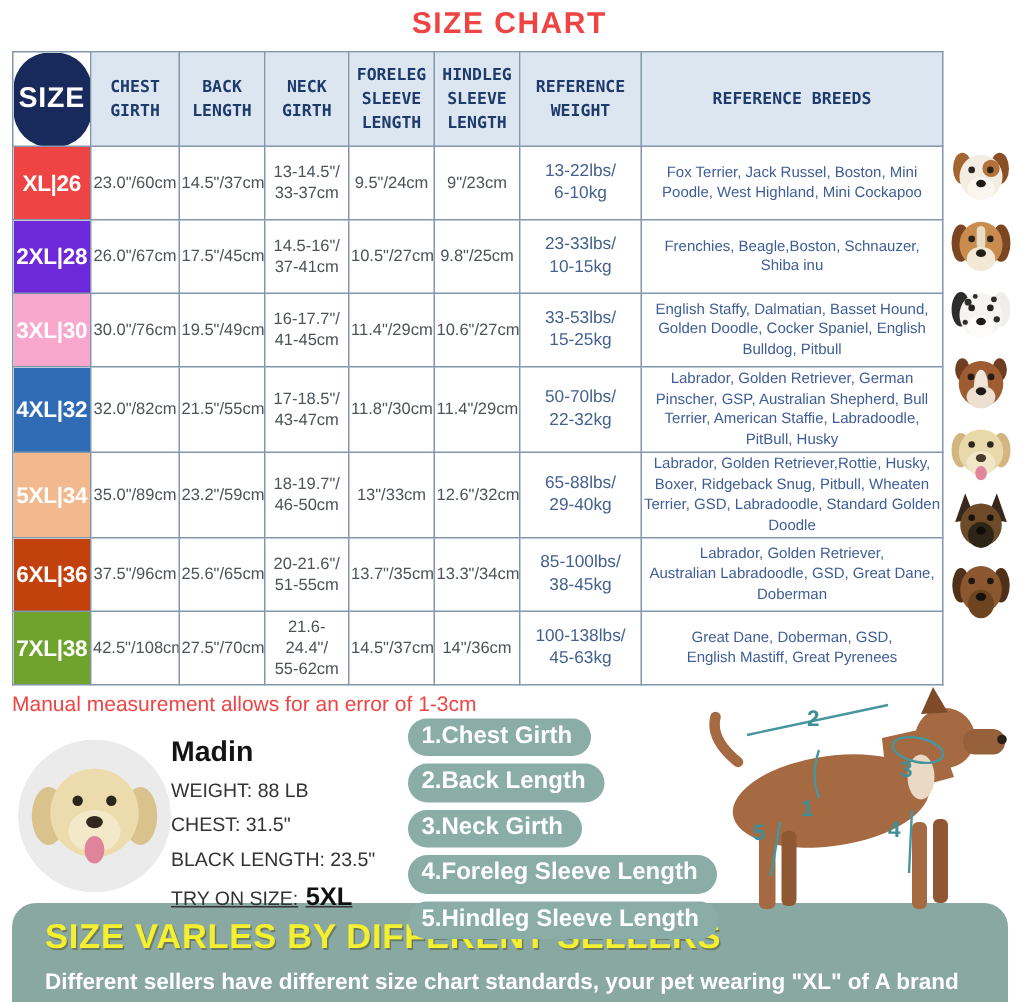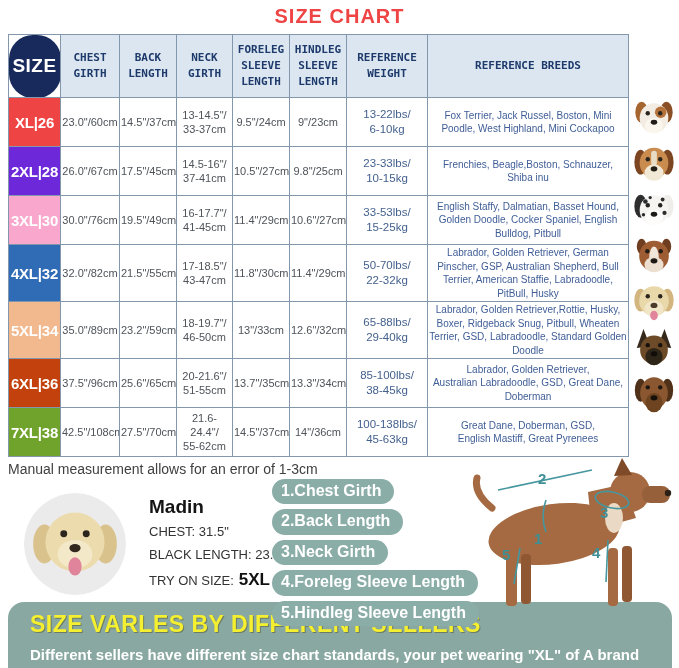--- a/index.html
+++ b/index.html
@@ -22,27 +22,27 @@
   td.val{color:#4d5359;font-size:11px;line-height:1.3;}
   td.weight{color:#44618e;font-size:11.5px;line-height:1.3;margin-top:44px;}
   td.breeds{color:#3f5d96;font-size:10px;line-height:1.35;padding:1px 4px;}
 
   .dog-strip{width:51px;padding-top:62px;box-sizing:border-box;}
   .dog-slot{height:46px;display:flex;align-items:center;justify-content:center;}
   .dog-slot svg{width:46px;height:44px;}
 
   
   .mid{position:relative;height:145px;z-index:3;}
-  .note{position:absolute;top:4px;left:8px;font-size:14px;color:#404040;}
-  .model-card{position:absolute;left:24px;top:32px;display:flex;gap:23px;align-items:center;}
+  .note{position:absolute;top:4px;left:8px;font-size:14px;color:#ef4444;}
+  .model-card{position:absolute;left:12px;top:32px;display:flex;gap:0;align-items:flex-start;}
   .model-photo{width:102px;height:102px;border-radius:50%;overflow:hidden;margin-top:4px;}
   .model-info{padding-top:0;}
   .model-name{font-size:19px;font-weight:bold;color:#141414;margin:2px 0 6px 0;}
   .model-line{font-size:13px;color:#333;margin:0 0 8px 0;}
-  .tryon{font-size:13px;color:#333;margin:2px 0 0 0;}
+  .tryon{font-size:13px;color:#333;margin:2px 0 0 0;text-decoration:underline;}
   .tryon .size{font-size:17px;font-weight:bold;color:#111;margin-left:5px;}
   .pills{position:absolute;left:272px;top:22px;}
   .pill{background:#8bada8;color:#fff;font-weight:bold;font-size:16px;line-height:1.15;
     border-radius:14px;padding:3px 13px 4px 9px;margin-bottom:5px;width:max-content;}
   .diagram{position:absolute;left:462px;top:-2px;width:217px;height:160px;}
   .diagram svg{width:217px;height:160px;}
   .diagram text{fill:#3f8f96;font-size:15px;font-weight:bold;font-family:"Liberation Sans",sans-serif;}
 
   
   .warn{position:relative;z-index:1;margin:0 7px 0 8px;height:98px;box-sizing:border-box;
@@ -283,20 +283,21 @@
             <ellipse cx="50" cy="48" rx="29" ry="29" fill="#ecdcad"></ellipse>
             <circle cx="39" cy="40" r="3.4" fill="#2c251d"></circle>
             <circle cx="61" cy="40" r="3.4" fill="#2c251d"></circle>
             <ellipse cx="50" cy="60" rx="17" ry="14" fill="#f3e8c8"></ellipse>
             <ellipse cx="50" cy="54" rx="5.5" ry="4" fill="#32281e"></ellipse>
             <ellipse cx="50" cy="72" rx="6.5" ry="9" fill="#e0849b"></ellipse>
           </svg>
       </div>
       <div class="model-info">
         <div class="model-name">Madin</div>
+        <p class="model-line">WEIGHT: 88 LB</p>
         <p class="model-line">CHEST: 31.5"</p>
         <p class="model-line">BLACK LENGTH: 23.5"</p>
         <p class="tryon"><span>TRY ON SIZE:</span><span class="size">5XL</span></p>
       </div>
     </div>
 
     <div class="pills">
       <div class="pill">1.Chest Girth</div>
       <div class="pill">2.Back Length</div>
       <div class="pill">3.Neck Girth</div>

